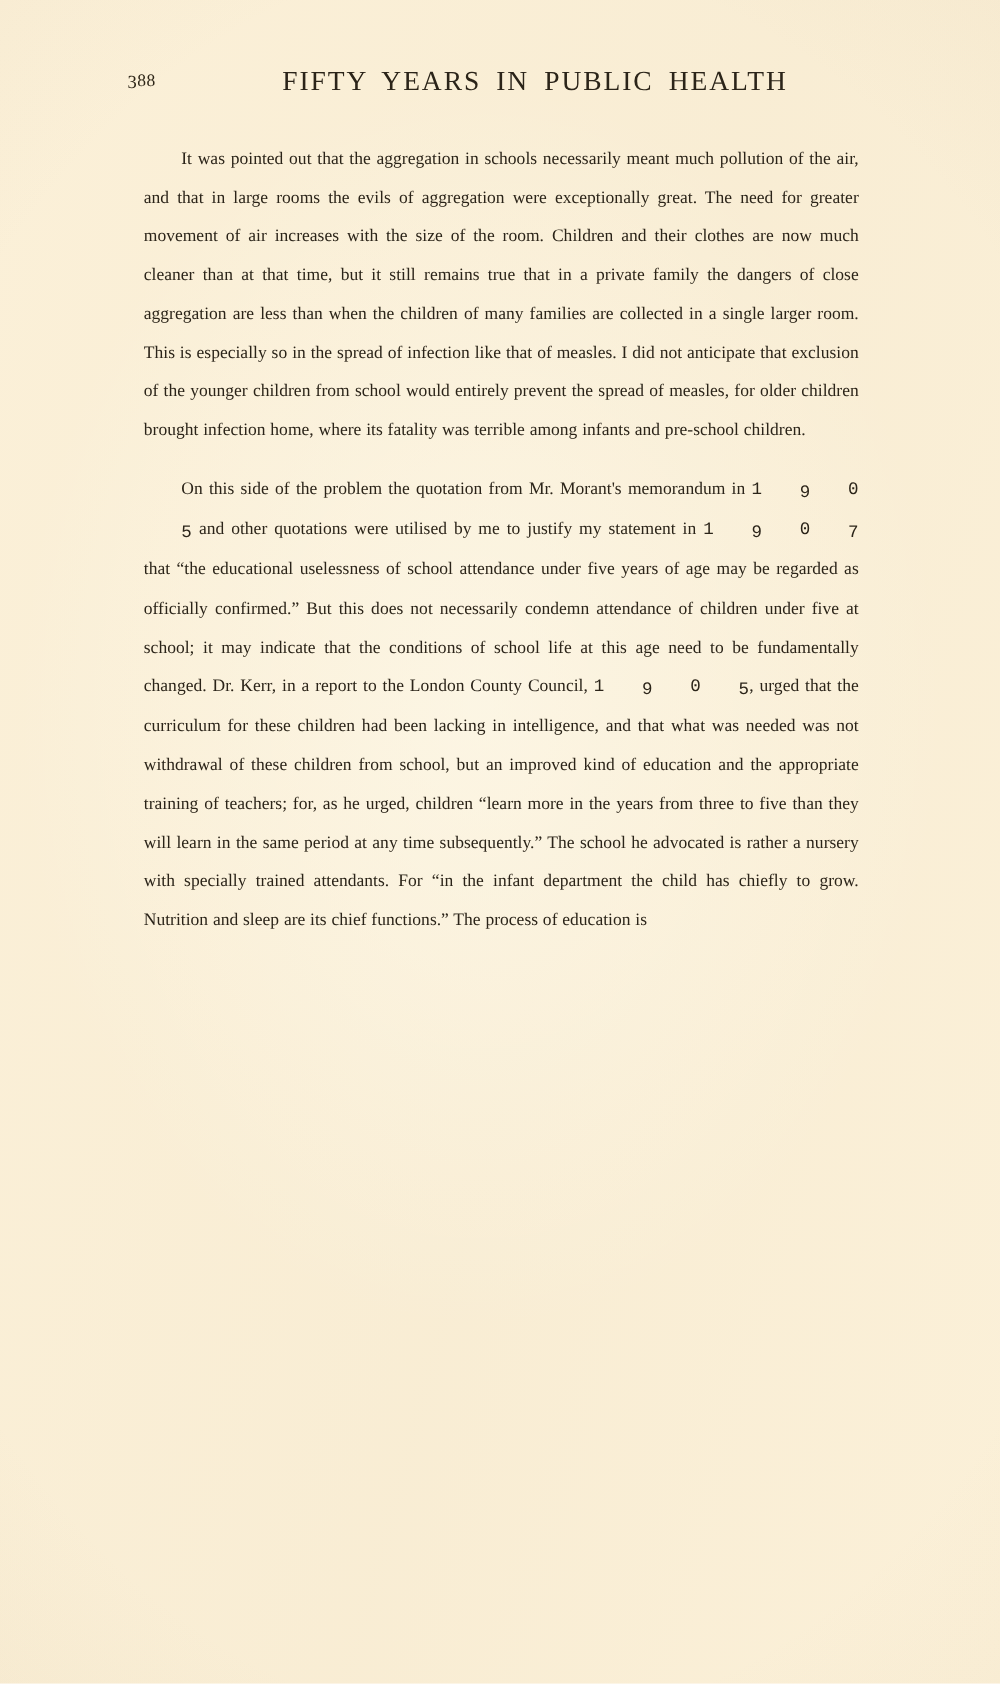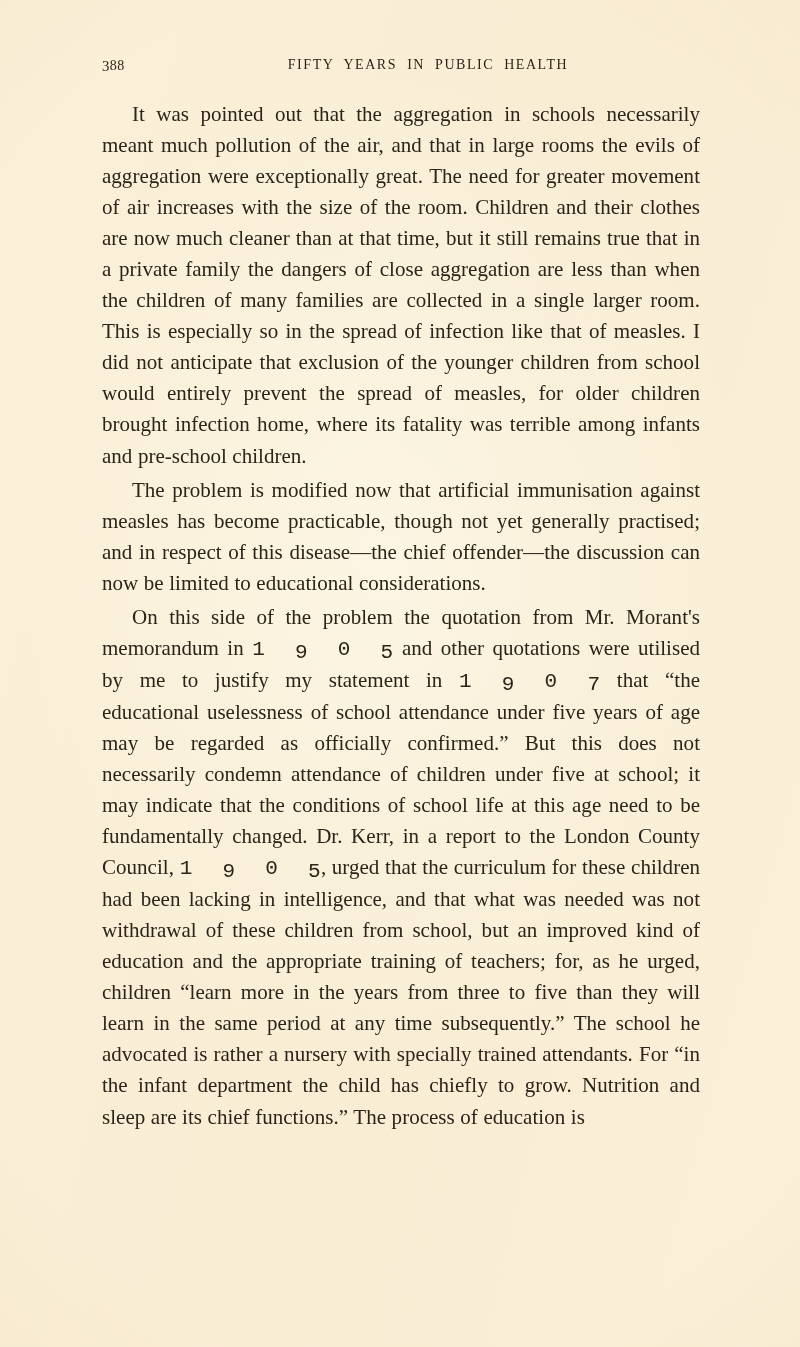--- a/index.html
+++ b/index.html
@@ -55,41 +55,41 @@
     transform: translateY(0.10em);
     font-size: 1.06em;
   }
 
   #running-title {
     position: absolute;
     left: 0;
     top: 0;
     width: 660px;
     text-align: center;
-    font-size: 14px;
+    font-size: 22px;
     line-height: 30px;
     letter-spacing: 1.55px;
     word-spacing: 5px;
     color: #2b2419;
   }
 
   
   #text-block {
     position: absolute;
     left: 99px;
     top: 96px;
     width: 604px;
   }
 
   p.para {
-    margin: 3px;
+    margin: 16px;
     text-align: justify;
     text-align-last: left;
     text-indent: 30px;
-    font-size: 21px;
+    font-size: 14px;
     line-height: 31.05px;
     word-spacing: 0.3px;
     letter-spacing: 0.02px;
     -webkit-hyphens: none;
     hyphens: none;
   }
 
   
   .osf {
     font-feature-settings: "onum" 1;
@@ -108,17 +108,16 @@
 
   <div id="paper-texture"></div>
 
   <div id="running-head">
     <div id="folio"><span class="osf-low">3</span>88</div>
     <div id="running-title">FIFTY YEARS IN PUBLIC HEALTH</div>
   </div>
 
   <div id="text-block">
     <p class="para">It was pointed out that the aggregation in schools necessarily meant much pollution of the air, and that in large rooms the evils of aggregation were exceptionally great. The need for greater movement of air increases with the size of the room. Children and their clothes are now much cleaner than at that time, but it still remains true that in a private family the dangers of close aggregation are less than when the children of many families are collected in a single larger room. This is especially so in the spread of infection like that of measles. I did not anticipate that exclusion of the younger children from school would entirely prevent the spread of measles, for older children brought infection home, where its fatality was terrible among infants and pre-school children.</p>
-    <p class="para">The problem is modified now that artificial immunisation against measles has become practicable, though not yet generally practised; and in respect of this disease—the chief offender—the discussion can now be limited to educational considerations.</p>
     <p class="para">On this side of the problem the quotation from Mr. Morant's memorandum in <span class="osf"><span class="d1">1</span><span class="d9">9</span><span class="d0">0</span><span class="d5">5</span></span> and other quotations were utilised by me to justify my statement in <span class="osf"><span class="d1">1</span><span class="d9">9</span><span class="d0">0</span><span class="d7">7</span></span> that “the educational uselessness of school attendance under five years of age may be regarded as officially confirmed.” But this does not necessarily condemn attendance of children under five at school; it may indicate that the conditions of school life at this age need to be fundamentally changed. Dr. Kerr, in a report to the London County Council, <span class="osf"><span class="d1">1</span><span class="d9">9</span><span class="d0">0</span><span class="d5">5</span></span>, urged that the curriculum for these children had been lacking in intelligence, and that what was needed was not withdrawal of these children from school, but an improved kind of education and the appropriate training of teachers; for, as he urged, children “learn more in the years from three to five than they will learn in the same period at any time subsequently.” The school he advocated is rather a nursery with specially trained attendants. For “in the infant department the child has chiefly to grow. Nutrition and sleep are its chief functions.” The process of education is</p>
   </div>
 
 </div>
 
 </body></html>

